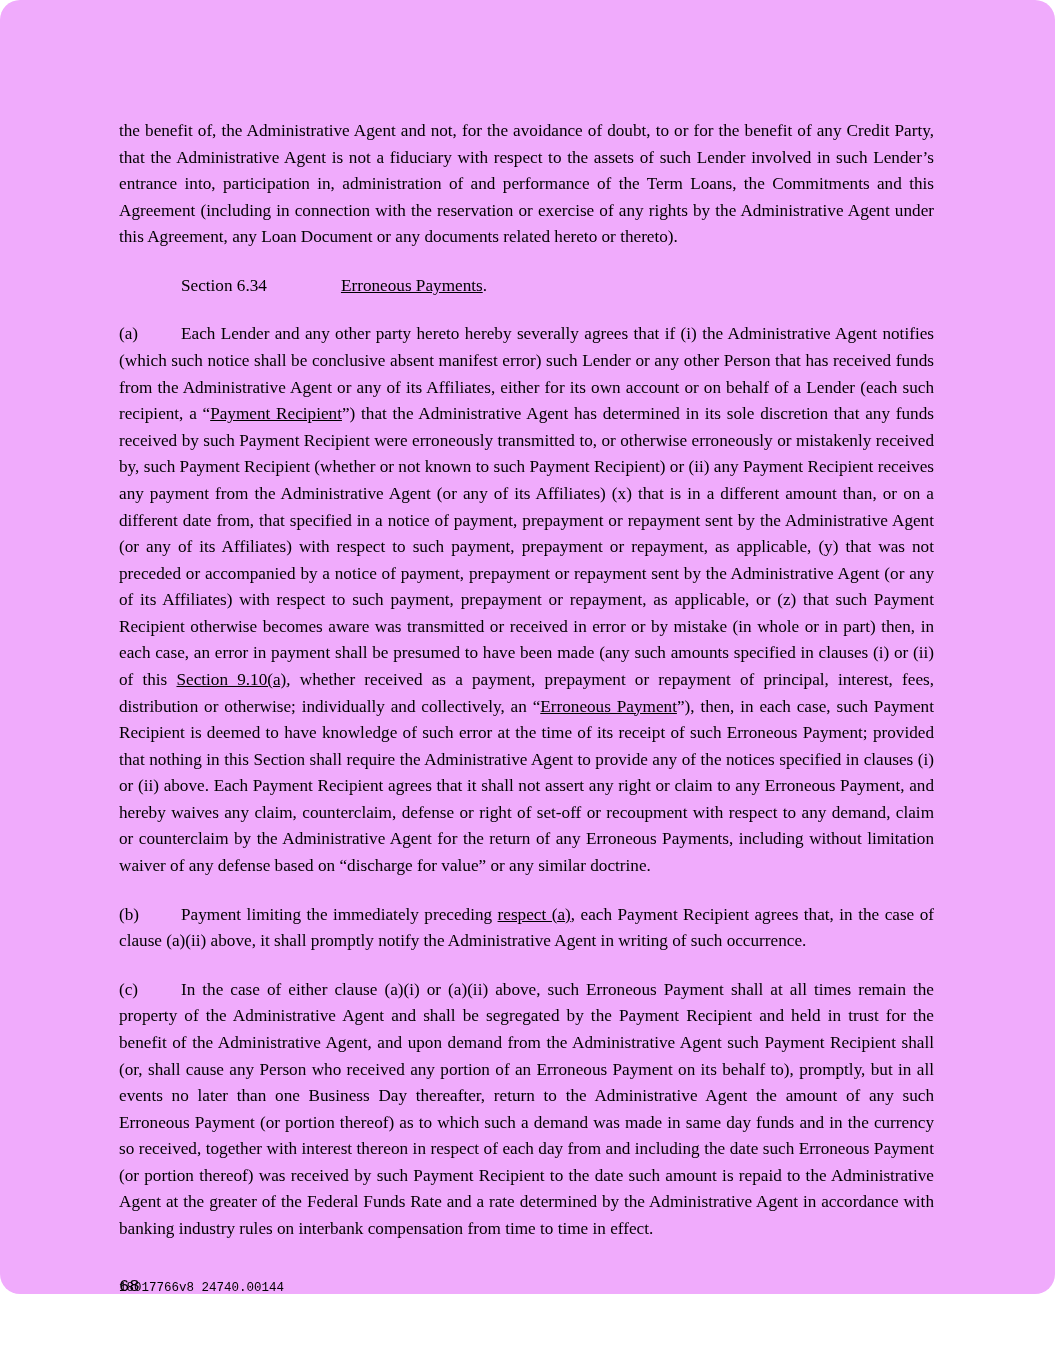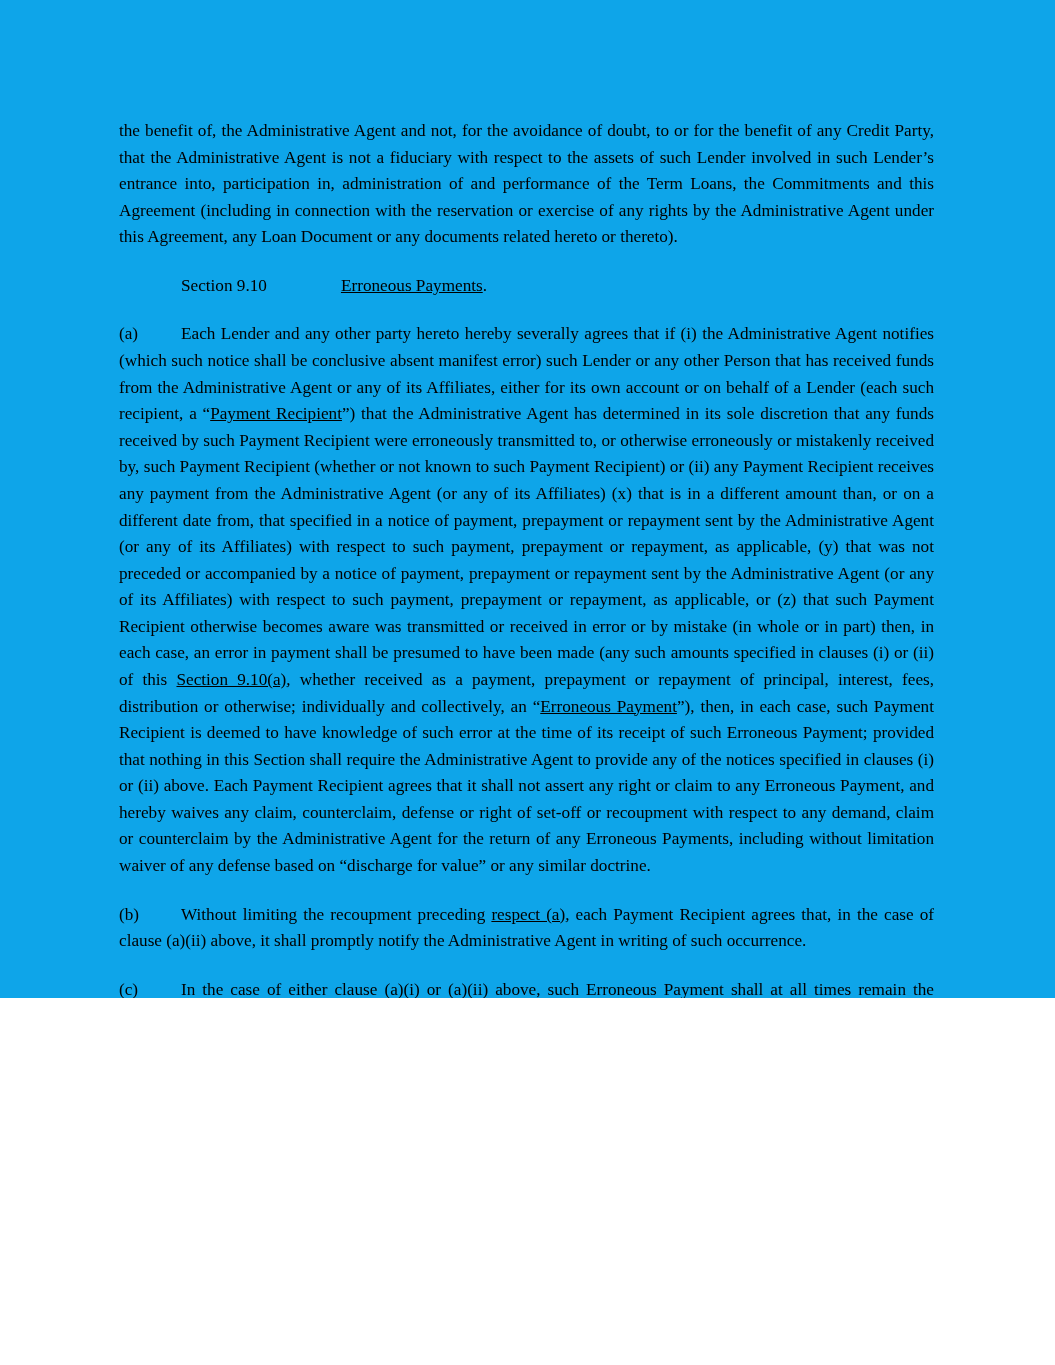--- a/index.html
+++ b/index.html
@@ -3,25 +3,26 @@
 <meta charset="utf-8">
 <style>
   html, body {
     margin: 0;
     padding: 0;
     background: #ffffff;
   }
   .page {
     position: relative;
     width: 1055px;
-    height: 998px;
-    background: #0ea5e9;
+    height: 1294px;
+    background: #f0abfc;
     font-family: "Liberation Serif", serif;
     color: #000000;
     box-sizing: border-box;
+    border-radius: 20px;
   }
   .content {
     position: absolute;
     left: 119px;
     top: 118px;
     width: 815px;
   }
   p {
     margin: 0 0 0 0;
     font-size: 17.2px;
@@ -85,29 +86,29 @@
 <body>
 
 <div class="page">
 
   <div class="content">
 
     <p>the benefit of, the Administrative Agent and not, for the avoidance of doubt, to or for the benefit of any Credit Party, that the Administrative Agent is not a fiduciary with respect to the assets of such Lender involved in such Lender’s entrance into, participation in, administration of and performance of the Term Loans, the Commitments and this Agreement (including in connection with the reservation or exercise of any rights by the Administrative Agent under this Agreement, any Loan Document or any documents related hereto or thereto).</p>
 
     <div class="para-gap"></div>
 
-    <p class="section-head"><span class="sec-num">Section 9.10</span><span class="sec-title">Erroneous Payments</span><span>.</span></p>
+    <p class="section-head"><span class="sec-num">Section 6.34</span><span class="sec-title">Erroneous Payments</span><span>.</span></p>
 
     <div class="para-gap"></div>
 
     <p><span class="sub-label">(a)</span><span>Each Lender and any other party hereto hereby severally agrees that if (i) the Administrative Agent notifies (which such notice shall be conclusive absent manifest error) such Lender or any other Person that has received funds from the Administrative Agent or any of its Affiliates, either for its own account or on behalf of a Lender (each such recipient, a “</span><span class="u">Payment Recipient</span><span>”) that the Administrative Agent has determined in its sole discretion that any funds received by such Payment Recipient were erroneously transmitted to, or otherwise erroneously or mistakenly received by, such Payment Recipient (whether or not known to such Payment Recipient) or (ii) any Payment Recipient receives any payment from the Administrative Agent (or any of its Affiliates) (x) that is in a different amount than, or on a different date from, that specified in a notice of payment, prepayment or repayment sent by the Administrative Agent (or any of its Affiliates) with respect to such payment, prepayment or repayment, as applicable, (y) that was not preceded or accompanied by a notice of payment, prepayment or repayment sent by the Administrative Agent (or any of its Affiliates) with respect to such payment, prepayment or repayment, as applicable, or (z) that such Payment Recipient otherwise becomes aware was transmitted or received in error or by mistake (in whole or in part) then, in each case, an error in payment shall be presumed to have been made (any such amounts specified in clauses (i) or (ii) of this </span><span class="u">Section 9.10(a)</span><span>, whether received as a payment, prepayment or repayment of principal, interest, fees, distribution or otherwise; individually and collectively, an “</span><span class="u">Erroneous Payment</span><span>”), then, in each case, such Payment Recipient is deemed to have knowledge of such error at the time of its receipt of such Erroneous Payment; provided that nothing in this Section shall require the Administrative Agent to provide any of the notices specified in clauses (i) or (ii) above.  Each Payment Recipient agrees that it shall not assert any right or claim to any Erroneous Payment, and hereby waives any claim, counterclaim, defense or right of set-off or recoupment with respect to any demand, claim or counterclaim by the Administrative Agent for the return of any Erroneous Payments, including without limitation waiver of any defense based on “discharge for value” or any similar doctrine.</span></p>
 
     <div class="para-gap"></div>
 
-    <p><span class="sub-label">(b)</span><span>Without limiting the recoupment preceding </span><span class="u">respect (a)</span><span>, each Payment Recipient agrees that, in the case of clause (a)(ii) above, it shall promptly notify the Administrative Agent in writing of such occurrence.</span></p>
+    <p><span class="sub-label">(b)</span><span>Payment limiting the immediately preceding </span><span class="u">respect (a)</span><span>, each Payment Recipient agrees that, in the case of clause (a)(ii) above, it shall promptly notify the Administrative Agent in writing of such occurrence.</span></p>
 
     <div class="para-gap"></div>
 
     <p><span class="sub-label">(c)</span><span>In the case of either clause (a)(i) or (a)(ii) above, such Erroneous Payment shall at all times remain the property of the Administrative Agent and shall be segregated by the Payment Recipient and held in trust for the benefit of the Administrative Agent, and upon demand from the Administrative Agent such Payment Recipient shall (or, shall cause any Person who received any portion of an Erroneous Payment on its behalf to), promptly, but in all events no later than one Business Day thereafter, return to the Administrative Agent the amount of any such Erroneous Payment (or portion thereof) as to which such a demand was made in same day funds and in the currency so received, together with interest thereon in respect of each day from and including the date such Erroneous Payment (or portion thereof) was received by such Payment Recipient to the date such amount is repaid to the Administrative Agent at the greater of the Federal Funds Rate and a rate determined by the Administrative Agent in accordance with banking industry rules on interbank compensation from time to time in effect.</span></p>
 
   </div>
 
   <div class="footer">
     <div class="footer-inner">
       <span class="footer-left">18017766v8 24740.00144</span>

